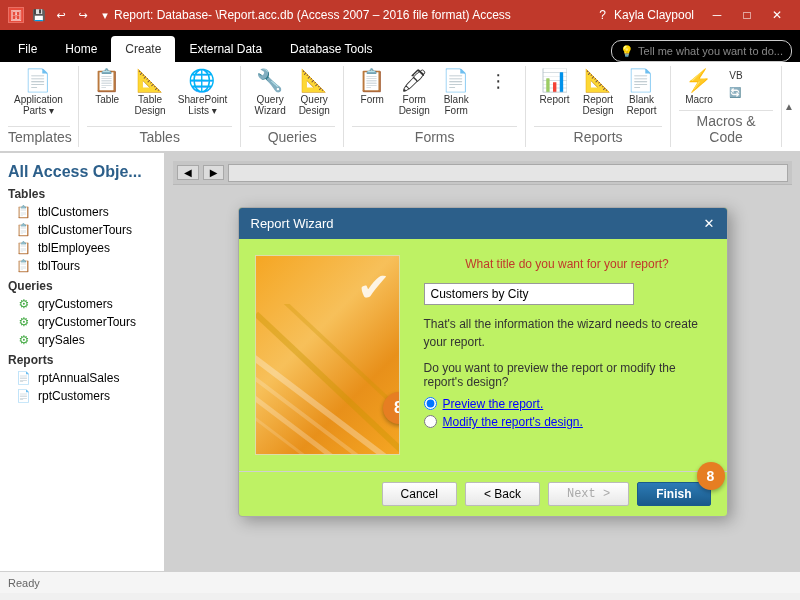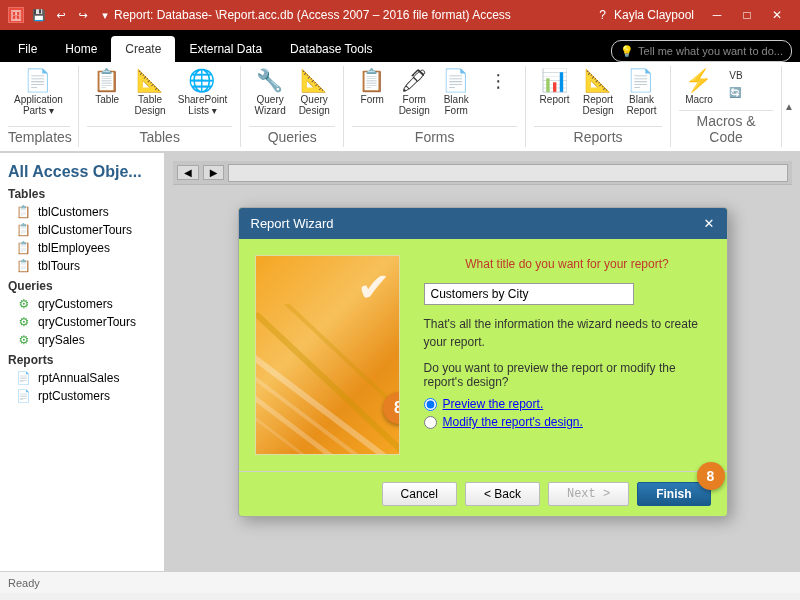--- a/index.html
+++ b/index.html
@@ -88,21 +88,21 @@
     }
     .dialog-body { padding: 16px; }
     .dialog-image-area { float: left; width: 145px; height: 200px; background: linear-gradient(135deg, #f5a623 0%, #f7c05a 40%, #e8901a 70%, #f5a623 100%); margin-right: 16px; border: 1px solid #dda; display: flex; align-items: flex-start; justify-content: flex-end; padding: 8px; position: relative; overflow: hidden; }
     .dialog-image-check { font-size: 40px; color: white; opacity: 0.85; }
     .dialog-right { overflow: hidden; }
     .dialog-question { font-size: 12px; color: #333; margin-bottom: 10px; line-height: 1.5; text-align: center; }
     .dialog-question span { color: #c0392b; }
     .title-input { width: 210px; border: 1px solid #999; padding: 3px 6px; font-size: 12px; margin-bottom: 10px; }
     .dialog-info { font-size: 12px; color: #333; line-height: 1.5; margin-bottom: 10px; }
     .dialog-options { font-size: 12px; color: #333; margin-bottom: 8px; }
-    .radio-option { display: flex; align-items: flex-end; gap: 6px; margin-bottom: 4px; cursor: pointer; }
+    .radio-option { display: flex; align-items: flex-start; gap: 6px; margin-bottom: 4px; cursor: pointer; }
     .radio-option input[type=radio] { cursor: pointer; }
     .radio-label-link { color: #00f; text-decoration: underline; cursor: pointer; }
     .dialog-footer { clear: both; border-top: 1px solid #d0d0d0; padding: 10px 16px; display: flex; justify-content: flex-end; gap: 8px; }
     .dialog-btn {
       padding: 4px 18px;
       border: 1px solid #bbb;
       background: linear-gradient(to bottom, #fff, #e8e8e8);
       cursor: pointer;
       font-size: 12px;
       border-radius: 2px;

